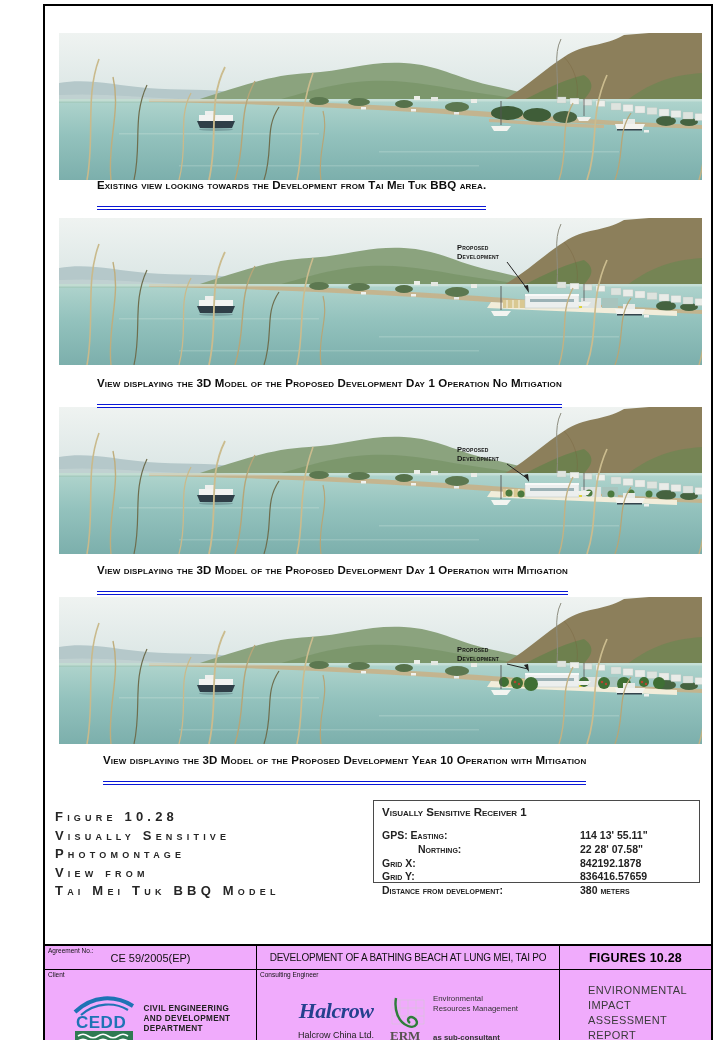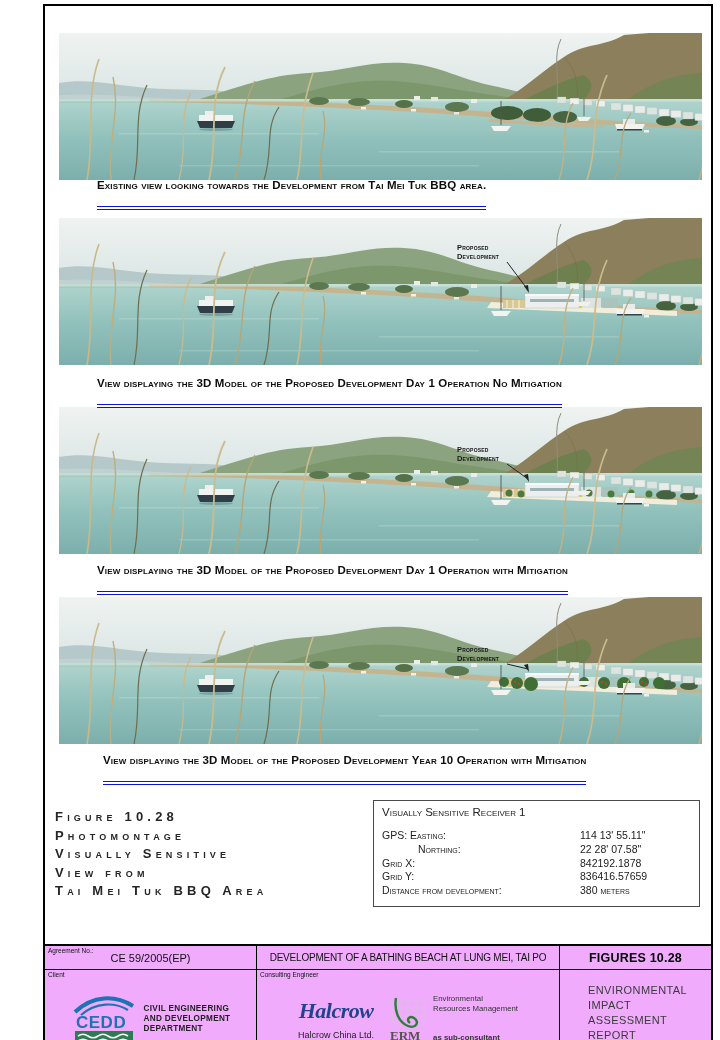--- a/index.html
+++ b/index.html
@@ -18,23 +18,23 @@
              font-size:11.5px; color:#0d0d0d; letter-spacing:.15px; white-space:nowrap; }
   .caption span { display:inline-block; padding-bottom:15px; border-bottom:4px double #0a16d6; }
   .cap-1 { left:97px;  top:179px; }
   .cap-2 { left:97px;  top:377px; }
   .cap-3 { left:97px;  top:564px; }
   .cap-4 { left:103px; top:754px; }
 
   .figinfo { position:absolute; left:55px; top:808px; font-variant:small-caps; font-weight:bold;
              font-size:13px; letter-spacing:4.2px; line-height:18.5px; color:#262626; }
 
-  .rcvbox { position:absolute; left:373px; top:800px; width:327px; height:107px;
+  .rcvbox { position:absolute; left:373px; top:800px; width:327px; height:83px;
             border:1px solid #4a4a4a; box-sizing:border-box; background:#fff;
-            padding:5px 8px 0 8px; font-variant:small-caps; font-weight:normal; color:#222; }
+            padding:5px 8px 0 8px; font-variant:small-caps; font-weight:bold; color:#222; }
   .rcv-title { font-size:11.5px; margin-bottom:11px; }
   .rcv-row { display:flex; font-size:10.5px; line-height:13.8px; }
   .rcv-label { width:198px; box-sizing:border-box; }
   .rcv-row.indent .rcv-label { padding-left:36px; }
 
   .titleblock { position:absolute; left:43px; top:944px; width:670px; height:113px;
                 box-sizing:border-box; border:2px solid #000; background:#f0abfc;
                 display:grid; grid-template-columns:212px 303px 1fr; grid-template-rows:24px 1fr; }
   .tb-cell { position:relative; box-sizing:border-box; }
   .br { border-right:1.5px solid #000; } .bb { border-bottom:1.5px solid #000; }
@@ -505,24 +505,24 @@
     </div>
   </div>
 
   <div class="caption cap-1"><span>Existing view looking towards the Development from Tai Mei Tuk BBQ area.</span></div>
   <div class="caption cap-2"><span>View displaying the 3D Model of the Proposed Development Day 1 Operation No Mitigation</span></div>
   <div class="caption cap-3"><span>View displaying the 3D Model of the Proposed Development Day 1 Operation with Mitigation</span></div>
   <div class="caption cap-4"><span>View displaying the 3D Model of the Proposed Development Year 10 Operation with Mitigation</span></div>
 
   <div class="figinfo">
     <div>Figure 10.28</div>
+    <div>Visually Sensitive</div>
     <div>Photomontage</div>
-    <div>Visually Sensitive</div>
     <div>View from</div>
-    <div>Tai Mei Tuk BBQ Area</div>
+    <div>Tai Mei Tuk BBQ Model</div>
   </div>
 
   <div class="rcvbox">
     <div class="rcv-title">Visually Sensitive Receiver 1</div>
     <div class="rcv-row">
       <div class="rcv-label">GPS: Easting:</div>
       <div class="rcv-value">114 13' 55.11"</div>
     </div>
     <div class="rcv-row indent">
       <div class="rcv-label">Northing:</div>

